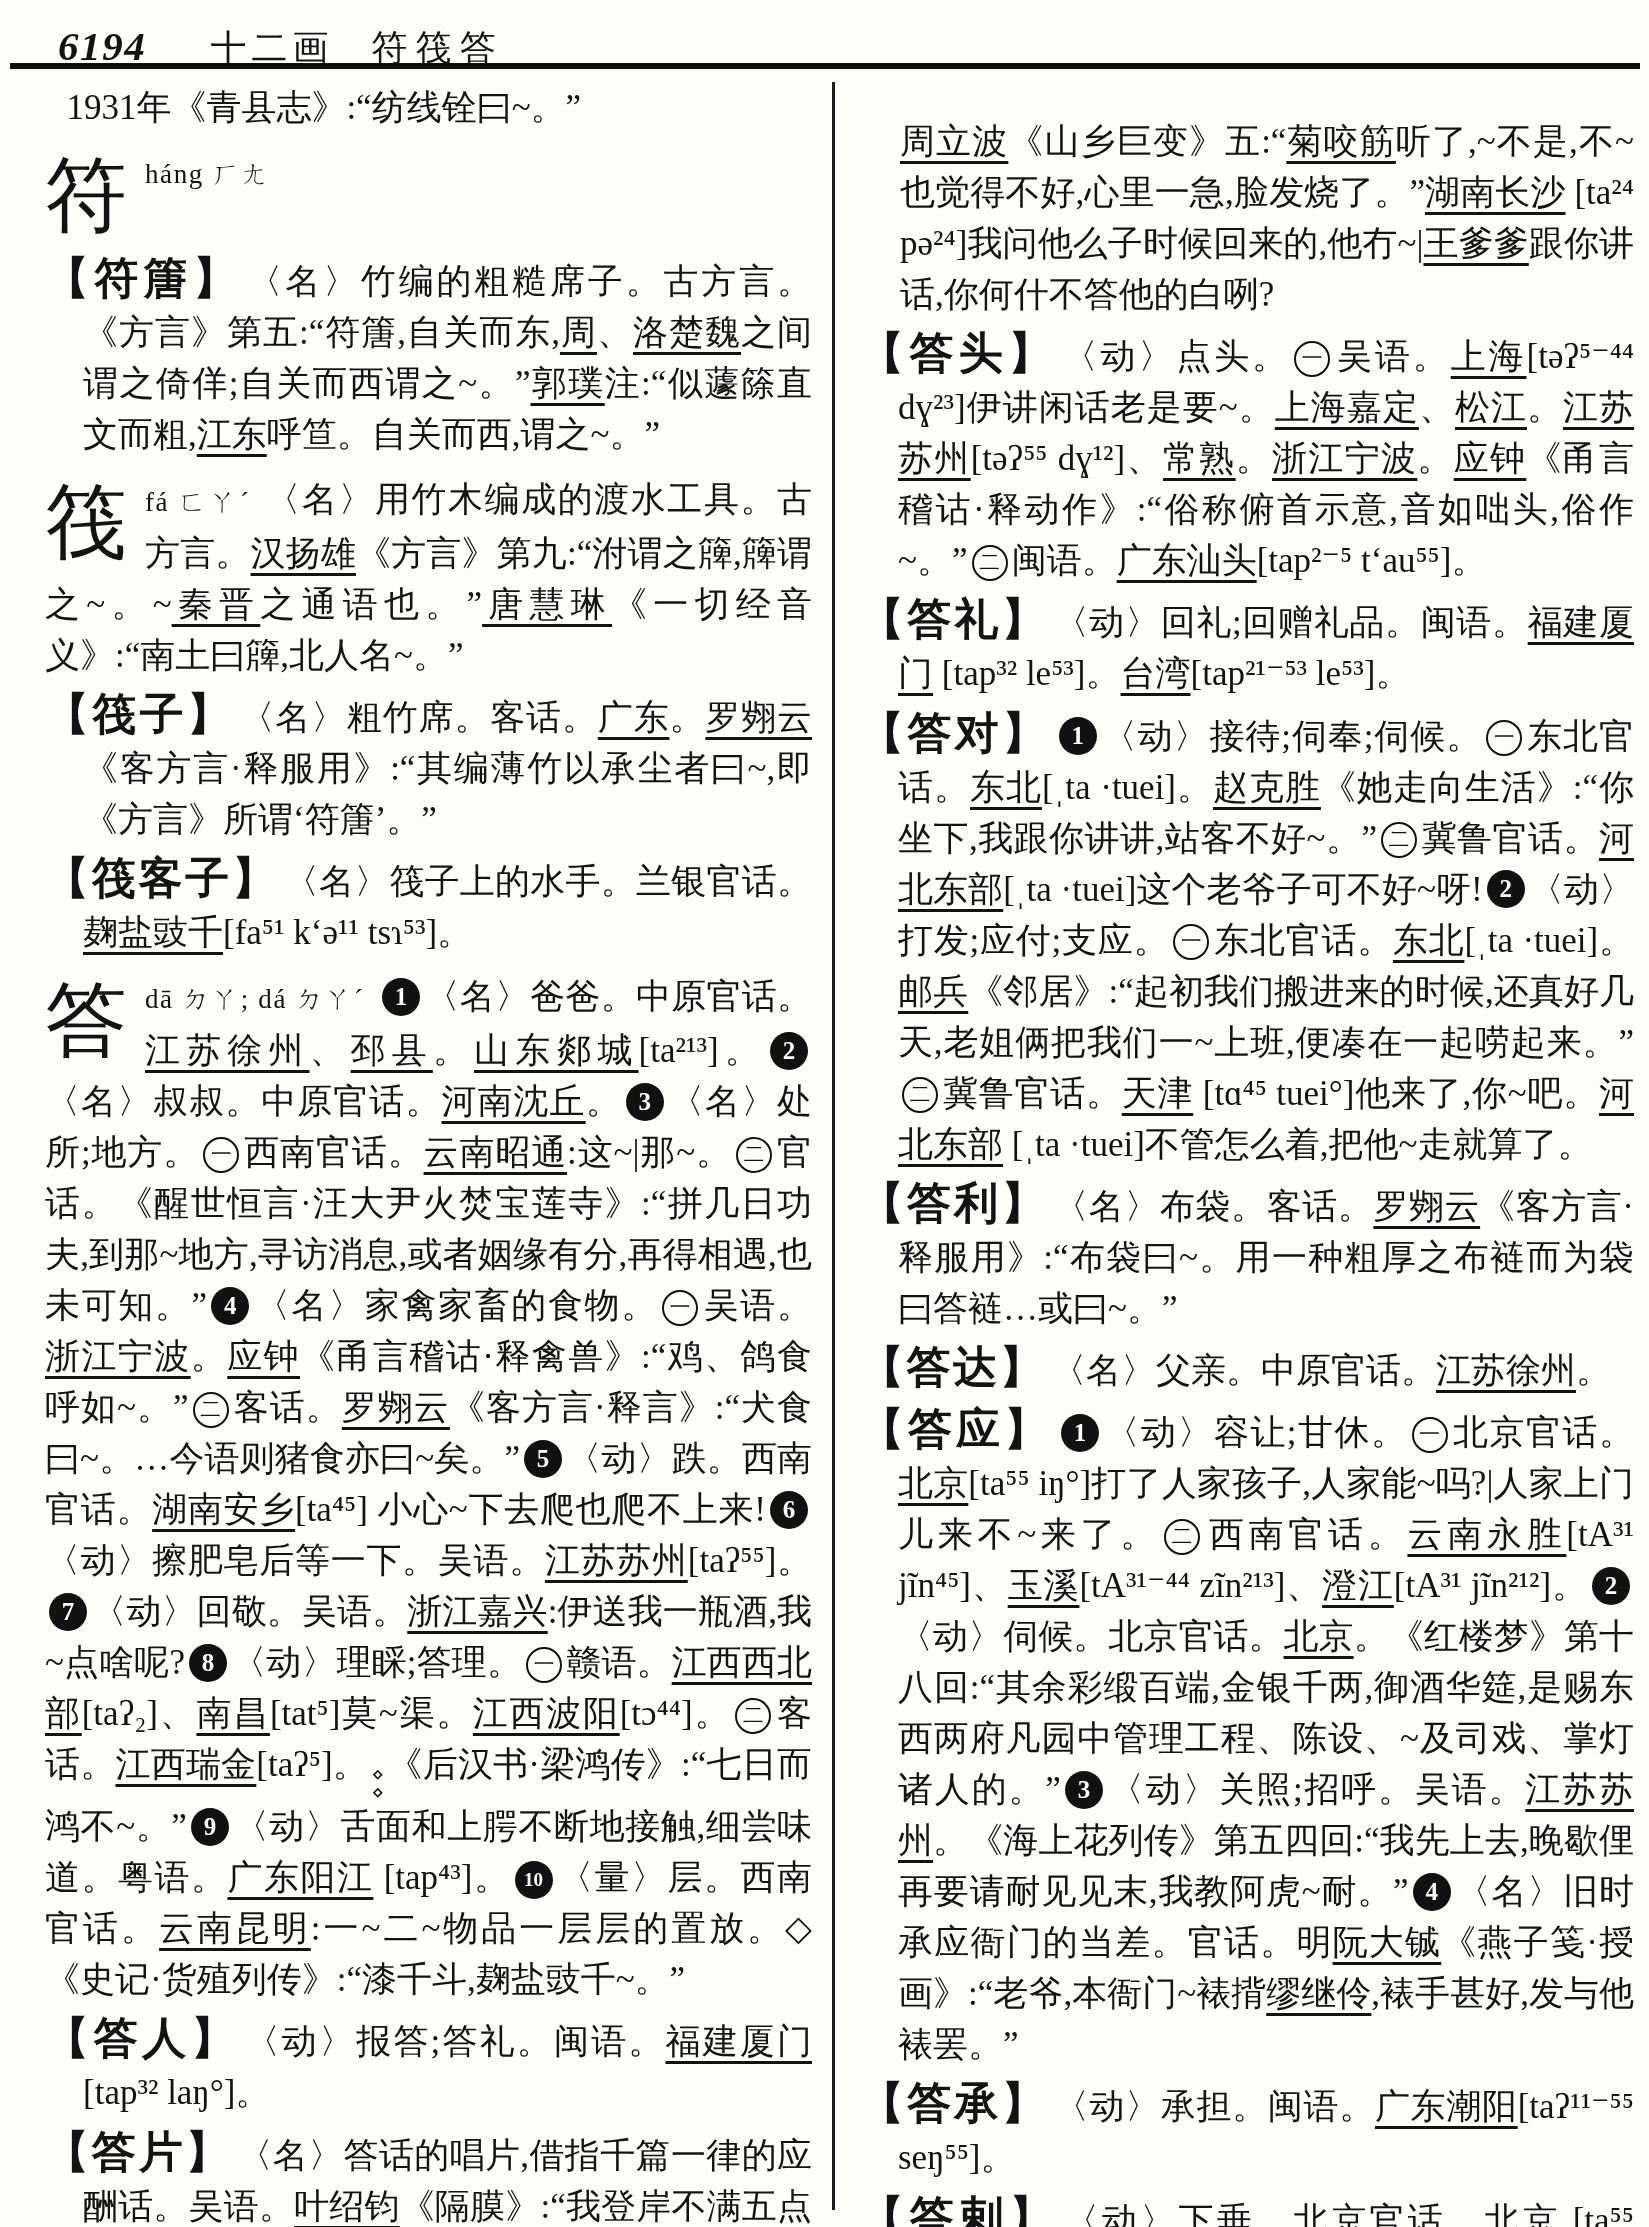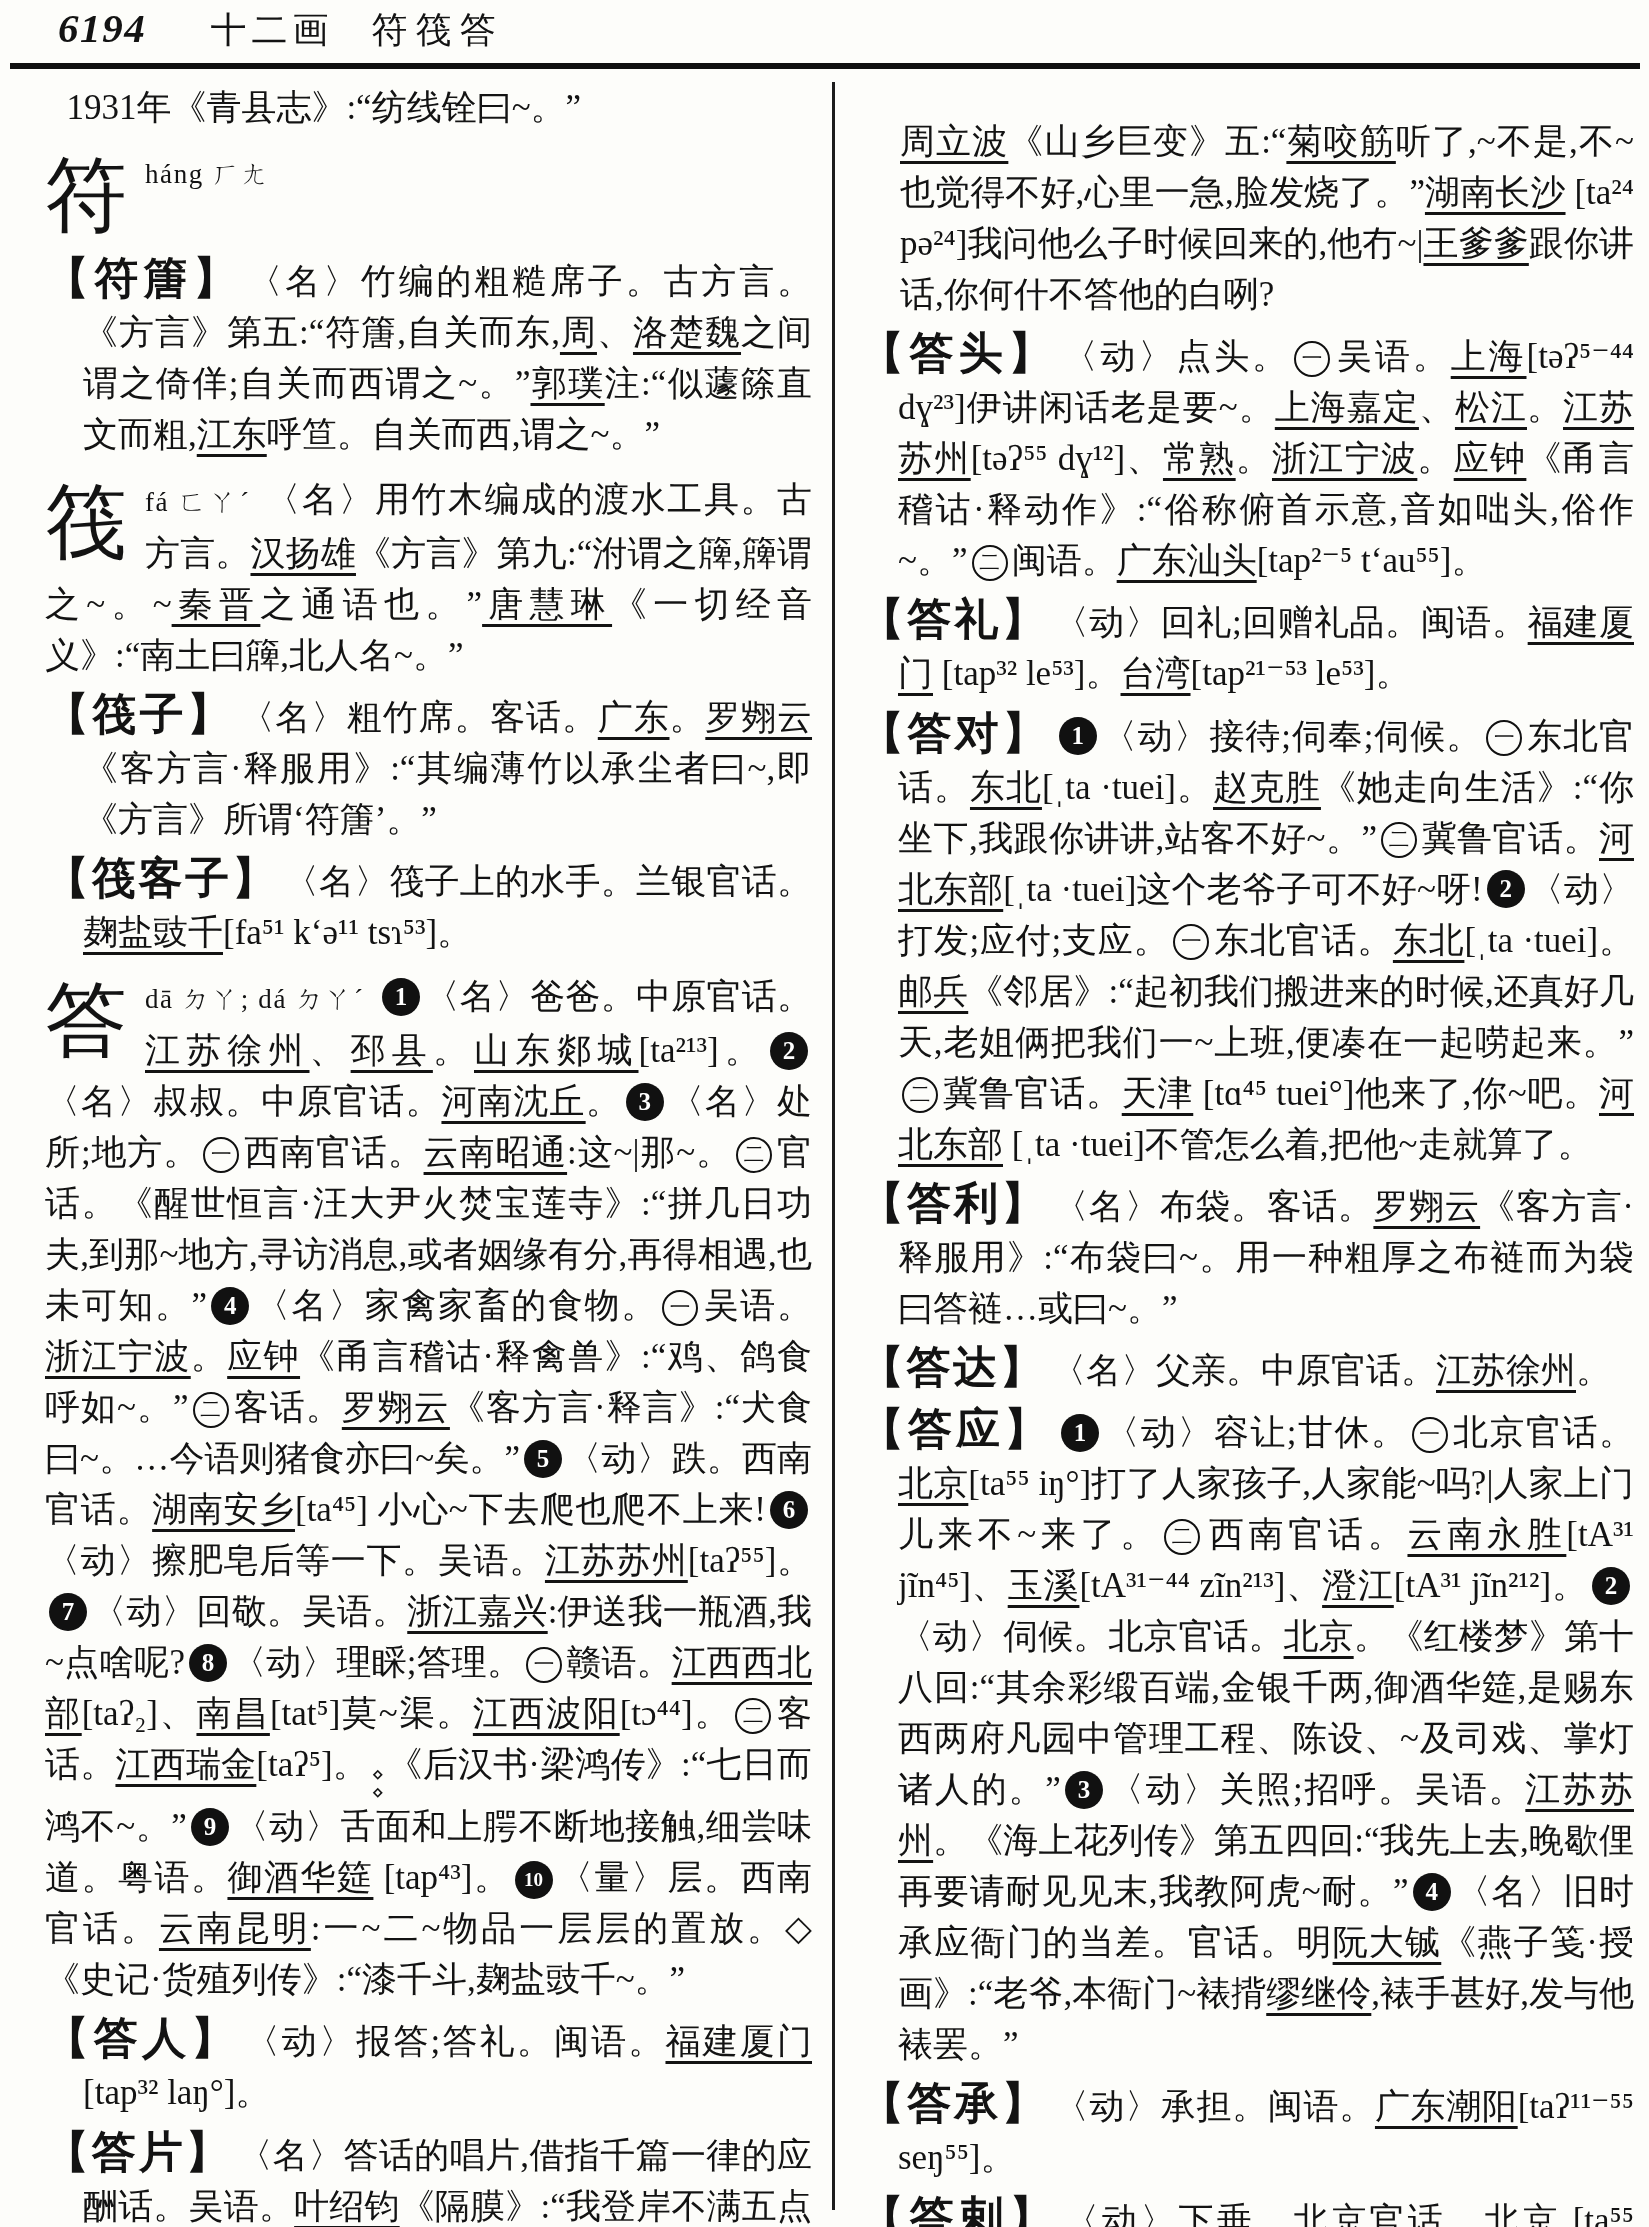--- a/index.html
+++ b/index.html
@@ -3,21 +3,21 @@
 <meta charset="utf-8">
 <style>
   html,body{margin:0;padding:0;}
   body{
     width:1650px;height:2227px;background:#e9e9e4;
     font-family:"Liberation Serif","DejaVu Serif",serif;
     color:#131313;
   }
   .page{position:relative;width:1650px;height:2227px;background:#fdfdfa;overflow:hidden;}
   
-  .hdr{position:absolute;top:4px;left:58px;white-space:nowrap;}
+  .hdr{position:absolute;top:22px;left:58px;white-space:nowrap;}
   .pgnum{font-size:41px;font-weight:bold;font-style:italic;letter-spacing:1.6px;}
   .strokes{font-size:36px;margin-left:64px;letter-spacing:5px;}
   .hchars{font-size:36px;margin-left:38px;letter-spacing:8.2px;}
   .rule{position:absolute;top:63px;left:10px;width:1630px;height:5.8px;background:#101010;}
   
   .col{position:absolute;top:82px;font-size:35px;line-height:51px;text-align:justify;}
   #col-left{left:45px;width:767px;}
   #col-right{left:860px;width:774px;}
   .divider{position:absolute;left:832px;top:82px;width:2.5px;height:2128px;background:#1c1c1c;}
   p{margin:0;}
@@ -55,21 +55,21 @@
   <section class="col" id="col-left">
       <p class="para cont"><span>1931年《青县志》:“纺线铨曰~。”</span></p>
       <p class="hw"><span class="bigchar">符</span><span class="pron">háng ㄏㄤ</span></p>
       <p class="entry"><span class="ehead">【符篖】</span><span>〈名〉竹编的粗糙席子。古方言。《方言》第五:“符篖,自关而东,</span><span class="u">周</span><span>、</span><span class="u">洛楚魏</span><span>之间谓之倚佯;自关而西谓之~。”</span><span class="u">郭璞</span><span>注:“似蘧篨直文而粗,</span><span class="u">江东</span><span>呼笪。自关而西,谓之~。”</span></p>
       <p class="hw"><span class="bigchar">筏</span><span class="pron">fá ㄈㄚˊ</span><span>〈名〉用竹木编成的渡水工具。古方言。</span><span class="u">汉扬雄</span><span>《方言》第九:“泭谓之簰,簰谓之~。~</span><span class="u">秦晋</span><span>之通语也。”</span><span class="u">唐慧琳</span><span>《一切经音义》:“南土曰簰,北人名~。”</span></p>
       <p class="entry"><span class="ehead">【筏子】</span><span>〈名〉粗竹席。客话。</span><span class="u">广东</span><span>。</span><span class="u">罗翙云</span><span>《客方言·释服用》:“其编薄竹以承尘者曰~,即《方言》所谓‘符篖’。”</span></p>
       <p class="entry"><span class="ehead">【筏客子】</span><span>〈名〉筏子上的水手。兰银官话。</span><span class="u">麹盐豉千</span><span>[fa⁵¹ kʻə¹¹ tsɿ⁵³]。</span></p>
       <p class="hw"><span class="bigchar">答</span><span class="pron">dā ㄉㄚ; dá ㄉㄚˊ</span><span class="n">1</span><span>〈名〉爸爸。中原官话。</span><span class="u">江苏徐州</span><span>、</span><span class="u">邳县</span><span>。</span><span class="u">山东郯城</span><span>[ta²¹³]。</span><span class="n">2</span><span>〈名〉叔叔。中原官话。</span><span class="u">河南沈丘</span><span>。</span><span class="n">3</span><span>〈名〉处所;地方。</span><span class="o">一</span><span>西南官话。</span><span class="u">云南昭通</span><span>:这~|那~。</span><span class="o">二</span><span>官话。《醒世恒言·汪大尹火焚宝莲寺》:“拼几日功夫,到那~地方,寻访消息,或者姻缘有分,再得相遇,也未可知。”</span><span class="n">4</span><span>〈名〉家禽家畜的食物。</span><span class="o">一</span><span>吴语。</span><span class="u">浙江宁波</span><span>。</span><span class="u">应钟</span><span>《甬言稽诂·释禽兽》:“鸡、鸽食呼如~。”</span><span class="o">二</span><span>客话。</span><span class="u">罗翙云</span><span>《客方言·释言》:“犬食曰~。…今语则猪食亦曰~矣。”</span><span class="n">5</span><span>〈动〉跌。西南官话。</span><span class="u">湖南安乡</span><span>[ta⁴⁵] 小心~下去爬也爬不上来!</span><span class="n">6</span><span>〈动〉擦肥皂后等一下。吴语。</span><span class="u">江苏苏州</span><span>[taʔ⁵⁵]。</span><span class="n">7</span><span>〈动〉回敬。吴语。</span><span class="u">浙江嘉兴</span><span>:伊送我一瓶酒,我~点啥呢?</span><span class="n">8</span><span>〈动〉理睬;答理。</span><span class="o">一</span><span>赣语。</span><span class="u">江西西北部</span><span>[taʔ₂]、</span><span class="u">南昌</span><span>[tat⁵]莫~渠。</span><span class="u">江西波阳</span><span>[tɔ⁴⁴]。</span><span class="o">二</span><span>客话。</span><span class="u">江西瑞金</span><span>[taʔ⁵]。</span><span class="st">
           <span>⋄</span>
           <span>⋄</span>
-        </span><span>《后汉书·梁鸿传》:“七日而鸿不~。”</span><span class="n">9</span><span>〈动〉舌面和上腭不断地接触,细尝味道。粤语。</span><span class="u">御酒华筵</span><span> [tap⁴³]。</span><span class="n n10">10</span><span>〈量〉层。西南官话。</span><span class="u">云南昆明</span><span>:一~二~物品一层层的置放。◇《史记·货殖列传》:“漆千斗,麹盐豉千~。”</span></p>
+        </span><span>《后汉书·梁鸿传》:“七日而鸿不~。”</span><span class="n">9</span><span>〈动〉舌面和上腭不断地接触,细尝味道。粤语。</span><span class="u">广东阳江</span><span> [tap⁴³]。</span><span class="n n10">10</span><span>〈量〉层。西南官话。</span><span class="u">云南昆明</span><span>:一~二~物品一层层的置放。◇《史记·货殖列传》:“漆千斗,麹盐豉千~。”</span></p>
       <p class="entry"><span class="ehead">【答人】</span><span>〈动〉报答;答礼。闽语。</span><span class="u">福建厦门</span><span>[tap³² laŋ°]。</span></p>
       <p class="entry"><span class="ehead">【答片】</span><span>〈名〉答话的唱片,借指千篇一律的应酬话。吴语。</span><span class="u">叶绍钧</span><span>《隔膜》:“我登岸不满五点钟,已听了五回蓄音器,我的~也开了五回。”</span></p>
     </section>
   <div class="divider"></div>
   <section class="col" id="col-right">
       <p class="para cont2"><span class="u">周立波</span><span>《山乡巨变》五:“</span><span class="u">菊咬筋</span><span>听了,~不是,不~也觉得不好,心里一急,脸发烧了。”</span><span class="u">湖南长沙</span><span> [ta²⁴ pə²⁴]我问他么子时候回来的,他冇~|</span><span class="u">王爹爹</span><span>跟你讲话,你何什不答他的白咧?</span></p>
       <p class="entry"><span class="ehead">【答头】</span><span>〈动〉点头。</span><span class="o">一</span><span>吴语。</span><span class="u">上海</span><span>[təʔ⁵⁻⁴⁴ dɣ²³]伊讲闲话老是要~。</span><span class="u">上海嘉定</span><span>、</span><span class="u">松江</span><span>。</span><span class="u">江苏苏州</span><span>[təʔ⁵⁵ dɣ¹²]、</span><span class="u">常熟</span><span>。</span><span class="u">浙江宁波</span><span>。</span><span class="u">应钟</span><span>《甬言稽诂·释动作》:“俗称俯首示意,音如咄头,俗作~。”</span><span class="o">二</span><span>闽语。</span><span class="u">广东汕头</span><span>[tap²⁻⁵ tʻau⁵⁵]。</span></p>
       <p class="entry"><span class="ehead">【答礼】</span><span>〈动〉回礼;回赠礼品。闽语。</span><span class="u">福建厦门</span><span> [tap³² le⁵³]。</span><span class="u">台湾</span><span>[tap²¹⁻⁵³ le⁵³]。</span></p>
       <p class="entry"><span class="ehead">【答对】</span><span class="n">1</span><span>〈动〉接待;伺奉;伺候。</span><span class="o">一</span><span>东北官话。</span><span class="u">东北</span><span>[ˌta ·tuei]。</span><span class="u">赵克胜</span><span>《她走向生活》:“你坐下,我跟你讲讲,站客不好~。”</span><span class="o">二</span><span>冀鲁官话。</span><span class="u">河北东部</span><span>[ˌta ·tuei]这个老爷子可不好~呀!</span><span class="n">2</span><span>〈动〉打发;应付;支应。</span><span class="o">一</span><span>东北官话。</span><span class="u">东北</span><span>[ˌta ·tuei]。</span><span class="u">邮兵</span><span>《邻居》:“起初我们搬进来的时候,还真好几天,老姐俩把我们一~上班,便凑在一起唠起来。”</span><span class="o">二</span><span>冀鲁官话。</span><span class="u">天津</span><span> [tɑ⁴⁵ tuei°]他来了,你~吧。</span><span class="u">河北东部</span><span> [ˌta ·tuei]不管怎么着,把他~走就算了。</span></p>
       <p class="entry"><span class="ehead">【答利】</span><span>〈名〉布袋。客话。</span><span class="u">罗翙云</span><span>《客方言·释服用》:“布袋曰~。用一种粗厚之布裢而为袋曰答裢…或曰~。”</span></p>

